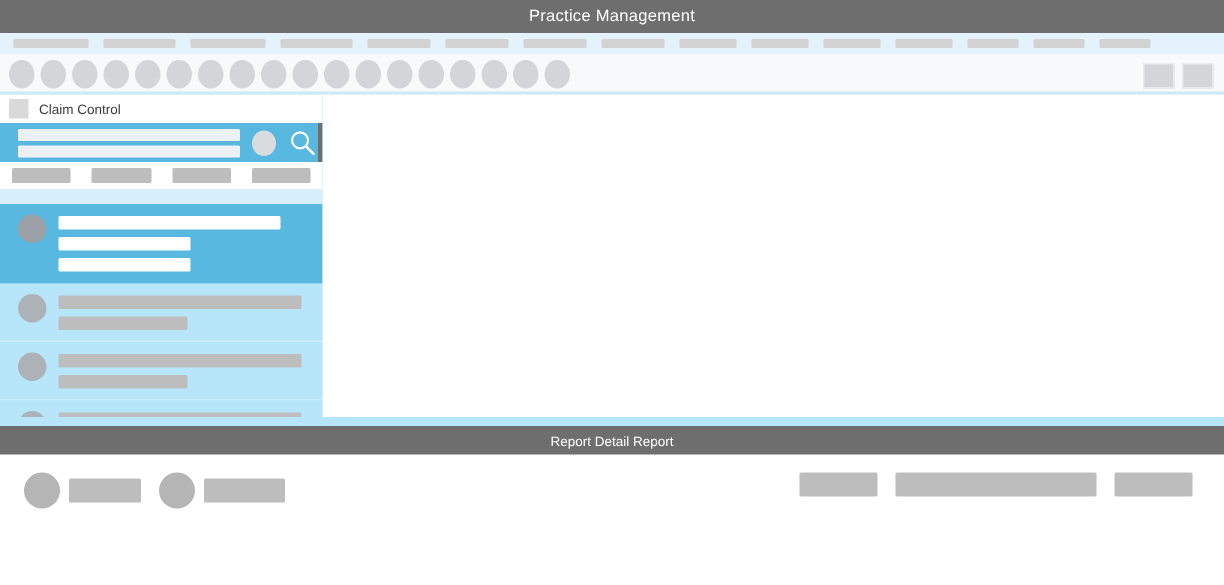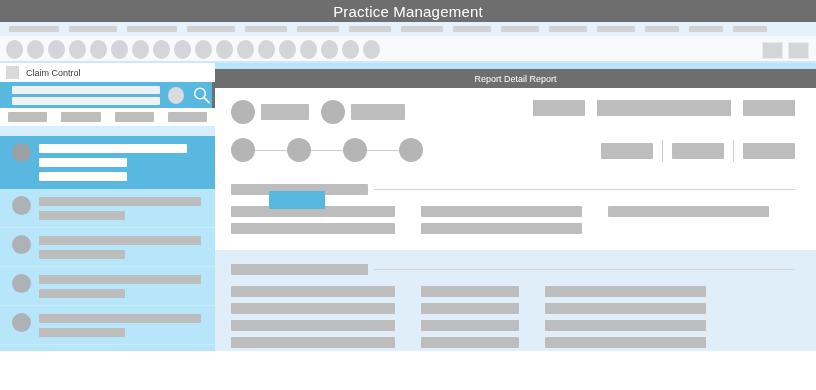--- a/index.html
+++ b/index.html
@@ -12,21 +12,21 @@
 
   .app { position: relative; width: 816px; height: 390px; background: #ffffff; }
 
   
   .titlebar {
     height: 22px; width: 100%;
     background: #6e6e6e;
     display: flex; align-items: center; justify-content: center;
   }
   .titlebar-title {
-    color: #ffffff; font-size: 15px; letter-spacing: .2px;
+    color: #ffffff; font-size: 11px; letter-spacing: .2px;
   }
 
   
   .menustrip {
     height: 14px; width: 100%;
     background: #e3f2fb;
     display: flex; align-items: center; gap: 10px;
     padding: 0 9px;
   }
   .menu-chip { height: 6px; background: #d2d2d2; border-radius: 1px; }
@@ -52,21 +52,21 @@
     width: 21px; height: 17px;
     background: #d3d5d8;
     border: 1px solid #e9eaec;
   }
   .toolbar-underline {
     position: absolute; left: 0; right: 0; bottom: 0;
     height: 2px; background: #cde8f7;
   }
 
   
-  .body-split { display: flex; height: 288px; width: 100%; }
+  .body-split { display: flex; height: 288px; width: 100%; flex-direction: column; }
 
   
   .sidebar {
     width: 215px; flex: 0 0 215px;
     background: #b7e6fb;
     position: relative;
     overflow: hidden;
   }
   .sidebar-head {
     height: 19px; background: #ffffff;

